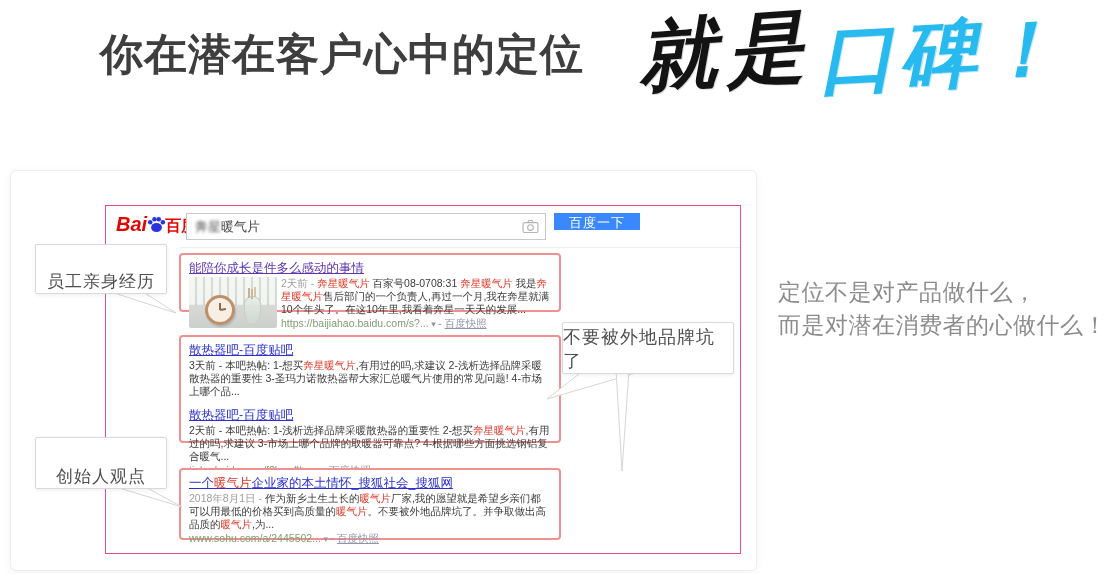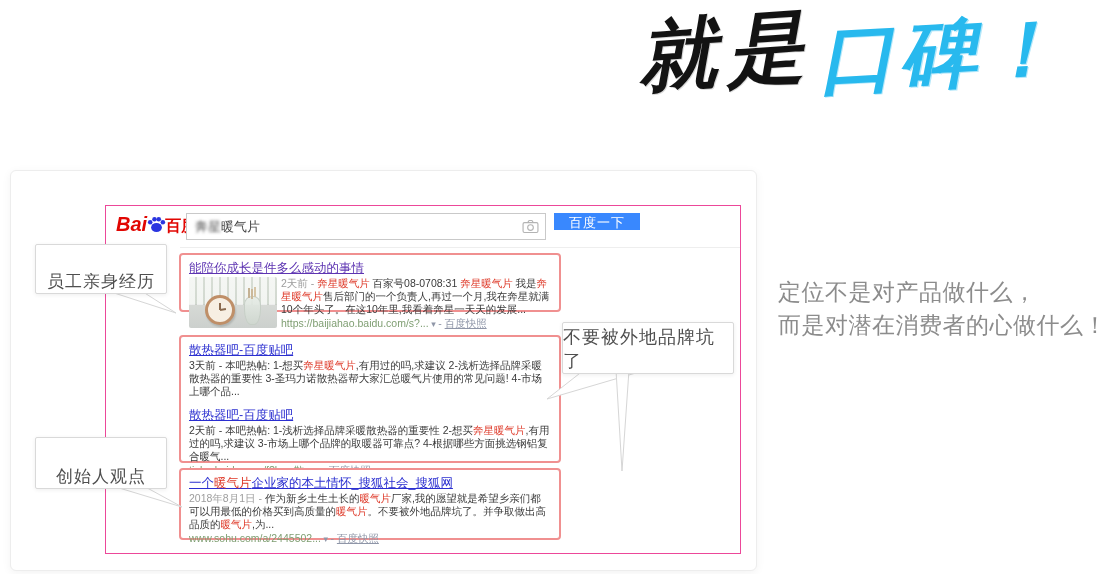--- a/index.html
+++ b/index.html
@@ -32,21 +32,21 @@
   .blurred{filter:blur(1.4px);}
   .cam{position:absolute;right:6px;top:5px;width:17px;height:15px;}
   .search-btn{position:absolute;left:448px;top:7px;width:86px;height:17px;background:#3988fe;
               color:#fff;border:none;font-size:13px;cursor:pointer;letter-spacing:1px;}
   .header-divider{position:absolute;left:74px;right:0;top:41px;border-top:1px solid #eeeeee;}
 
   
   .red-box{position:absolute;border:2px solid #f09090;border-radius:4px;box-sizing:border-box;
            padding:3px 8px;background:#fff;}
   .g0{left:73px;top:47px;width:382px;height:59px;}
-  .g1{left:73px;top:129px;width:382px;height:128px;}
+  .g1{left:73px;top:129px;width:382px;height:108px;}
   .g2{left:73px;top:262px;width:382px;height:72px;}
   .result + .result{margin-top:7px;}
   .r-title{display:inline-block;font-size:12.5px;line-height:16px;color:#2b2fd0;
            text-decoration:underline;cursor:pointer;}
   .r-title.visited{color:#5e35b2;}
   .hl{color:#de3726;}
   .muted{color:#9d9d9d;}
   .r-body{margin-top:1px;}
   .r-body.with-thumb{display:flex;gap:4px;}
   .r-text{flex:1;min-width:0;}
@@ -84,20 +84,21 @@
 
   
   .quote{position:absolute;left:778px;top:276px;width:340px;color:#8c8c8c;font-size:23px;
          line-height:33px;letter-spacing:0.5px;}
 </style>
 </head>
 <body>
 
 <div class="stage">
 
+  <div class="title-main">你在潜在客户心中的定位</div>
   <div class="cal cal-black">就是</div>
   <div class="cal cal-blue">口碑！</div>
 
   <div class="card"></div>
 
   <div class="panel">
     <div class="logo">
       <span class="bai">Bai</span>
       <svg class="paw" viewBox="0 0 24 24">
         <g fill="#2a35e0">

